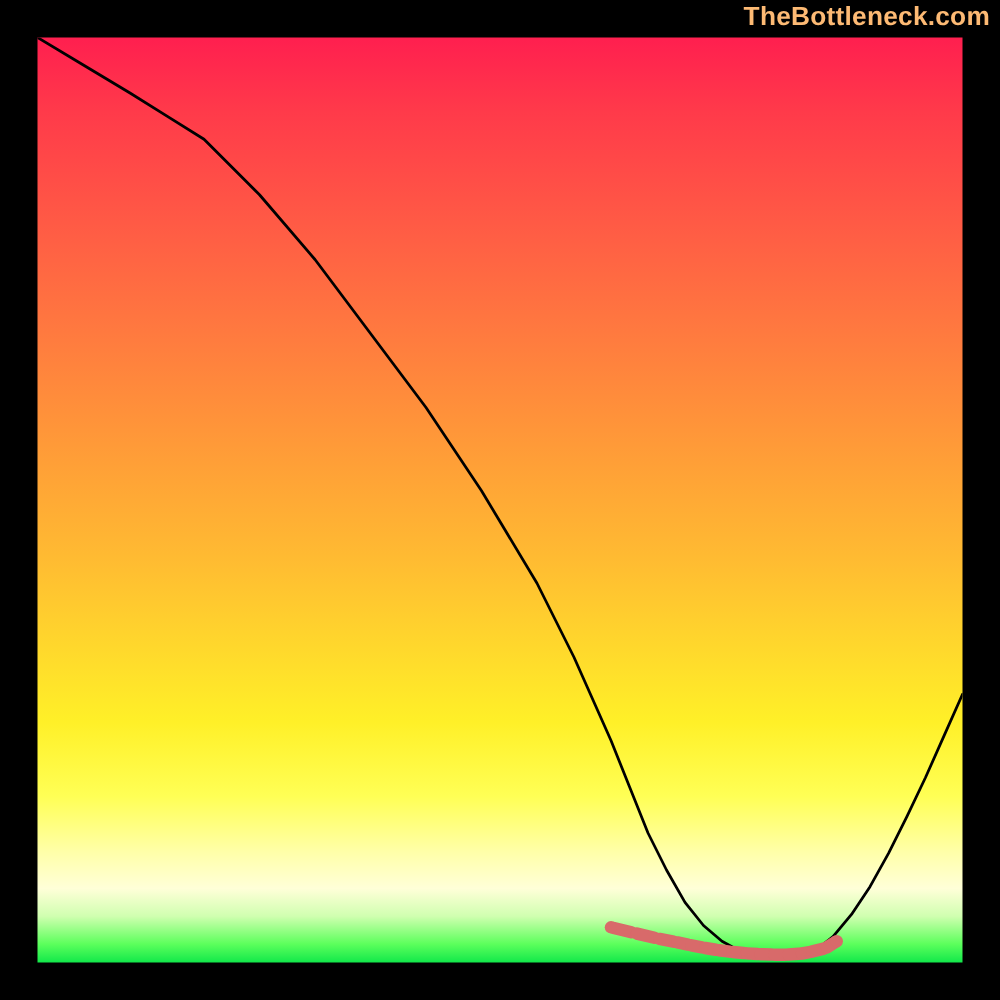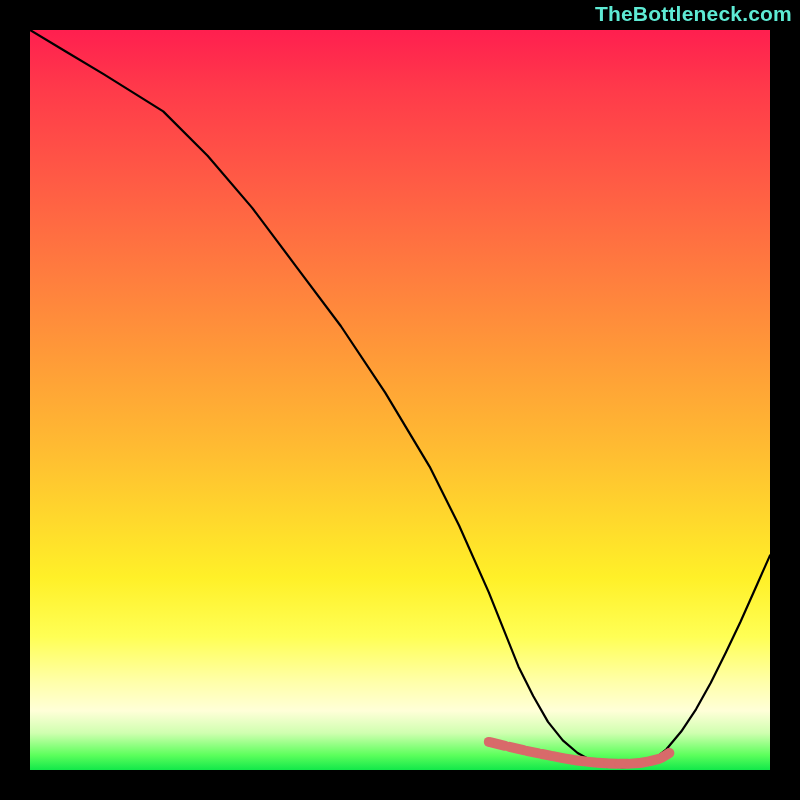--- a/index.html
+++ b/index.html
@@ -62,21 +62,21 @@
     stroke-width: 10;
     stroke-linecap: round;
   }
   .marker-dot {
     fill: #d86a6a;
   }
   .watermark {
     position: absolute;
     top: 2px;
     right: 8px;
-    color: #5eead4;
+    color: #fdba74;
     font-size: 21px;
     font-weight: 600;
     letter-spacing: 0.2px;
     user-select: none;
   }
 </style>
 </head>
 <body>
 
 <div class="outer">

